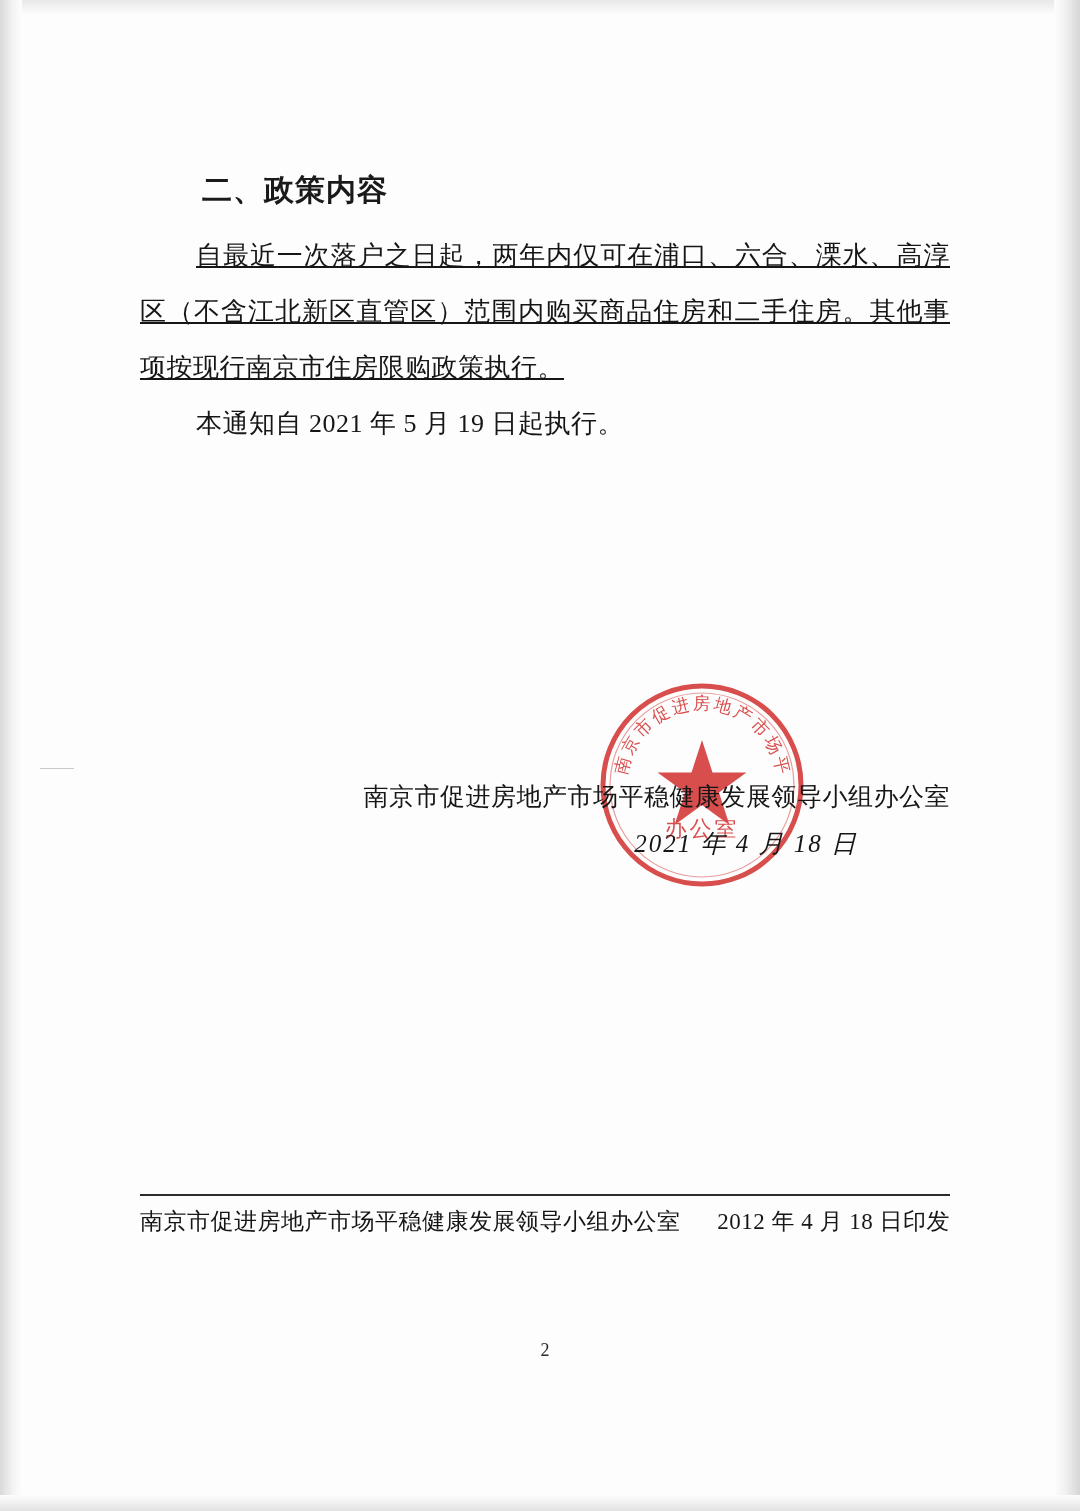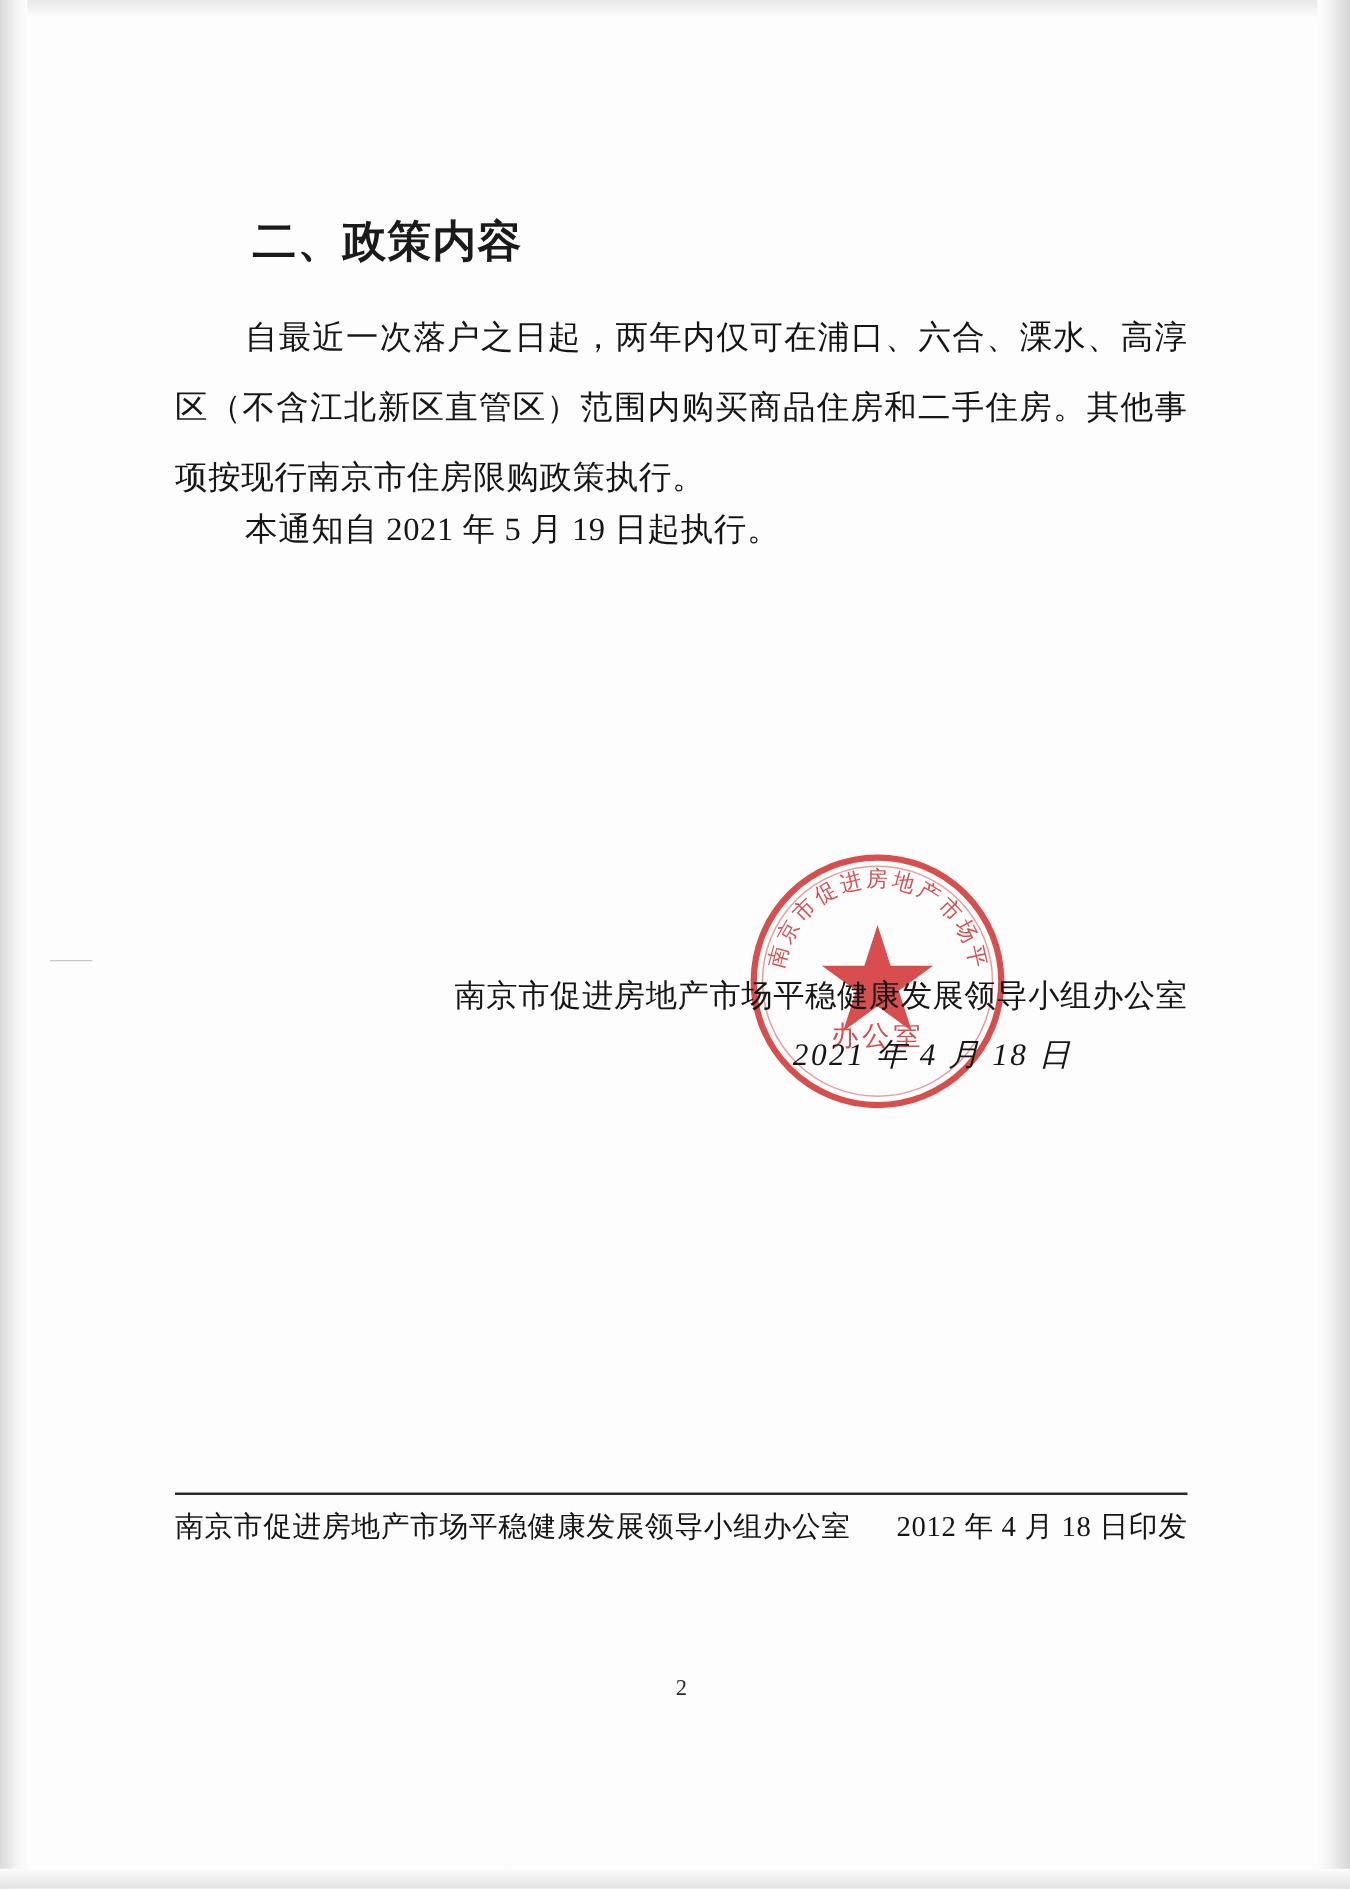--- a/index.html
+++ b/index.html
@@ -59,38 +59,38 @@
     left: 140px;
     top: 0;
     width: 810px;
     height: 100%;
   }
 
   .section-heading {
     position: absolute;
     left: 62px;
     top: 170px;
-    font-size: 35px;
+    font-size: 30px;
     font-weight: bold;
     letter-spacing: 1px;
     color: #1a1a1a;
     font-family: "Liberation Sans", "DejaVu Sans", sans-serif;
   }
 
   .para {
     position: absolute;
     left: 0;
     width: 810px;
     font-size: 26px;
     line-height: 56px;
     color: #161616;
     text-align: justify;
     letter-spacing: 0.5px;
   }
-  .para-1 { top: 242px; text-indent: 56px; }
+  .para-1 { top: 228px; text-indent: 56px; text-decoration: underline; }
   .para-2 { top: 396px; text-indent: 56px; }
 
   .sign-block {
     position: absolute;
     right: 0;
     top: 780px;
     width: 620px;
     text-align: right;
     font-size: 25px;
     color: #161616;

